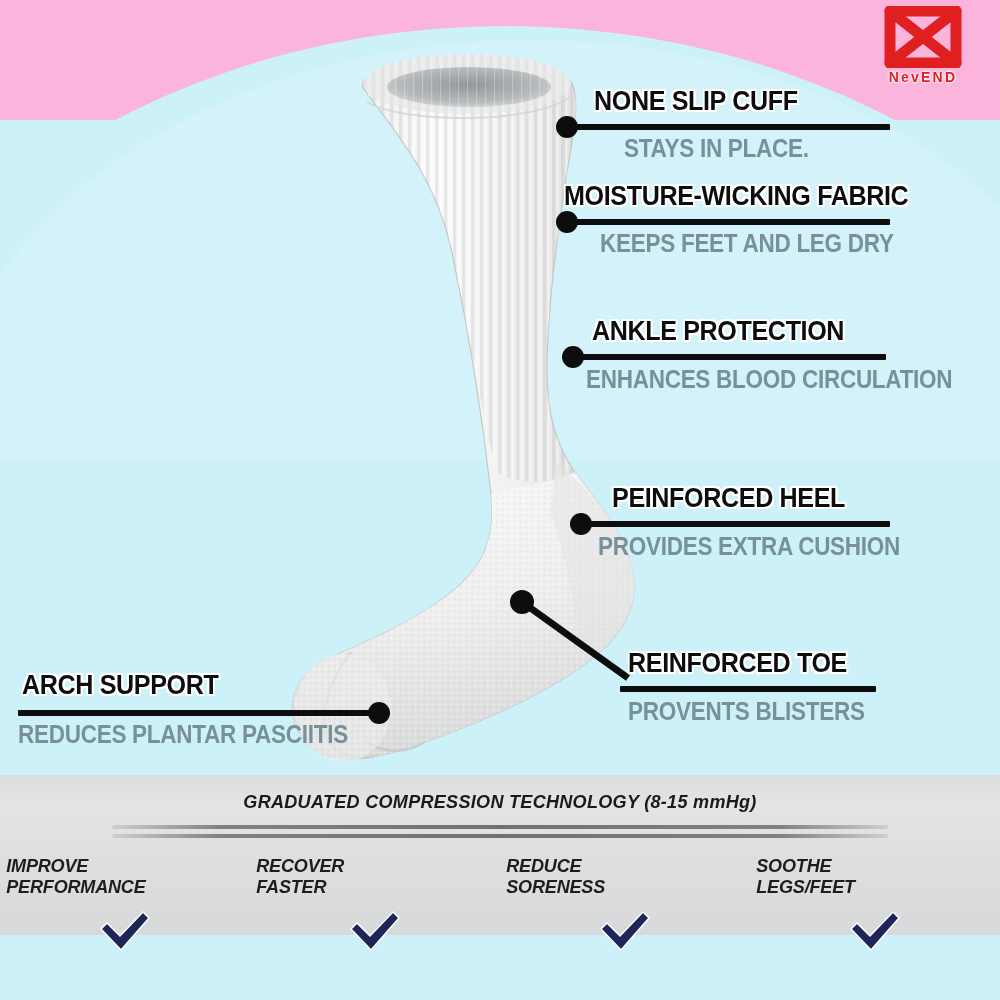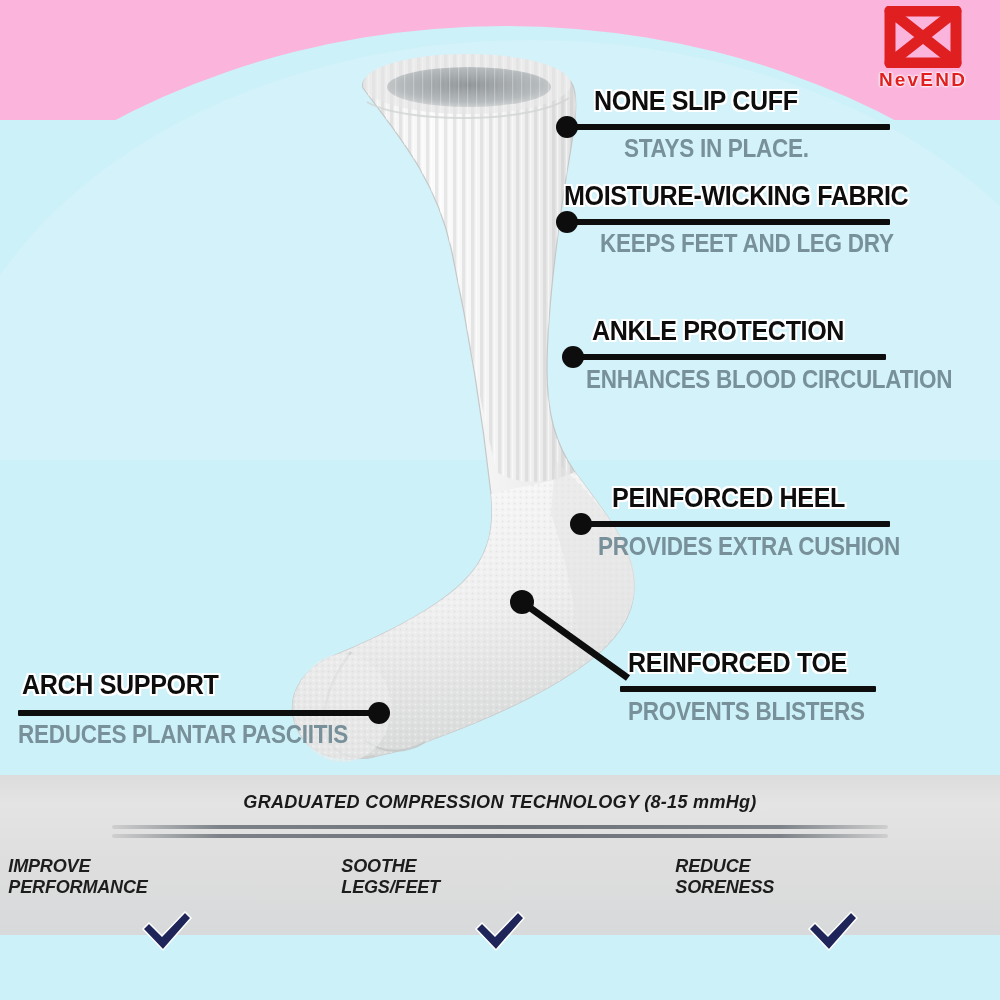--- a/index.html
+++ b/index.html
@@ -11,21 +11,21 @@
   .bg-cyan{position:absolute;left:0;top:0;width:1000px;height:775px;background:#cdf1f8;}
   .bg-pink{position:absolute;left:0;top:0;width:1000px;height:120px;background:#fbb4dc;}
   .bg-curve{position:absolute;left:-220px;top:26px;width:1450px;height:600px;
             background:#cdf1f8;border-radius:50% 50% 0 0 / 100% 100% 0 0;}
   .bg-curve2{position:absolute;left:-60px;top:40px;width:1180px;height:420px;
             background:#d8f3f9;border-radius:50% 50% 0 0 / 100% 100% 0 0;opacity:.55;}
 
   
   .logo{position:absolute;right:14px;top:6px;width:126px;height:88px;text-align:center;}
   .logo svg{display:block;margin:0 auto;}
-  .logo-text{font-size:19px;font-weight:bold;color:#e01f20;letter-spacing:2.2px;
+  .logo-text{font-size:14px;font-weight:bold;color:#e01f20;letter-spacing:2.2px;
              margin-top:1px;text-shadow:0 0 3px #fff,0 0 3px #fff,0 0 2px #fff;
              font-family:"Liberation Sans",sans-serif;}
 
   
   .sock{position:absolute;left:255px;top:40px;width:450px;height:740px;}
   .sock svg{display:block;}
 
   
   .callout{position:absolute;}
   .co-title{font-family:"Liberation Sans",sans-serif;font-weight:bold;color:#0d0d0d;
@@ -239,42 +239,53 @@
           <span>IMPROVE</span><br>
           <span>PERFORMANCE</span>
         </div>
         <div class="check">
           <svg width="56" height="48" viewBox="0 0 56 48">
             <path d="M4 22 L10 16 L23 29 L46 5 L52 11 L24 43 Z" fill="#1f2559" stroke="#ffffff" stroke-width="1.5"></path>
           </svg>
         </div>
       </div>
 
-
+      <div class="col">
+        <div class="col-label">
+          <span>RECOVER</span><br>
+          <span>FASTER</span>
+        </div>
+        <div class="check">
+          <svg width="56" height="48" viewBox="0 0 56 48">
+            <path d="M4 22 L10 16 L23 29 L46 5 L52 11 L24 43 Z" fill="#1f2559" stroke="#ffffff" stroke-width="1.5"></path>
+          </svg>
+        </div>
+      </div>
+
+
+      <div class="col">
+        <div class="col-label">
+          <span>REDUCE</span><br>
+          <span>SORENESS</span>
+        </div>
+        <div class="check">
+          <svg width="56" height="48" viewBox="0 0 56 48">
+            <path d="M4 22 L10 16 L23 29 L46 5 L52 11 L24 43 Z" fill="#1f2559" stroke="#ffffff" stroke-width="1.5"></path>
+          </svg>
+        </div>
+      </div>
 
       <div class="col">
         <div class="col-label">
           <span>SOOTHE</span><br>
           <span>LEGS/FEET</span>
         </div>
         <div class="check">
           <svg width="56" height="48" viewBox="0 0 56 48">
             <path d="M4 22 L10 16 L23 29 L46 5 L52 11 L24 43 Z" fill="#1f2559" stroke="#ffffff" stroke-width="1.5"></path>
           </svg>
         </div>
       </div>
 
-      <div class="col">
-        <div class="col-label">
-          <span>REDUCE</span><br>
-          <span>SORENESS</span>
-        </div>
-        <div class="check">
-          <svg width="56" height="48" viewBox="0 0 56 48">
-            <path d="M4 22 L10 16 L23 29 L46 5 L52 11 L24 43 Z" fill="#1f2559" stroke="#ffffff" stroke-width="1.5"></path>
-          </svg>
-        </div>
-      </div>
-
     </div>
   </div>
 
 </div>
 
 </body></html>

